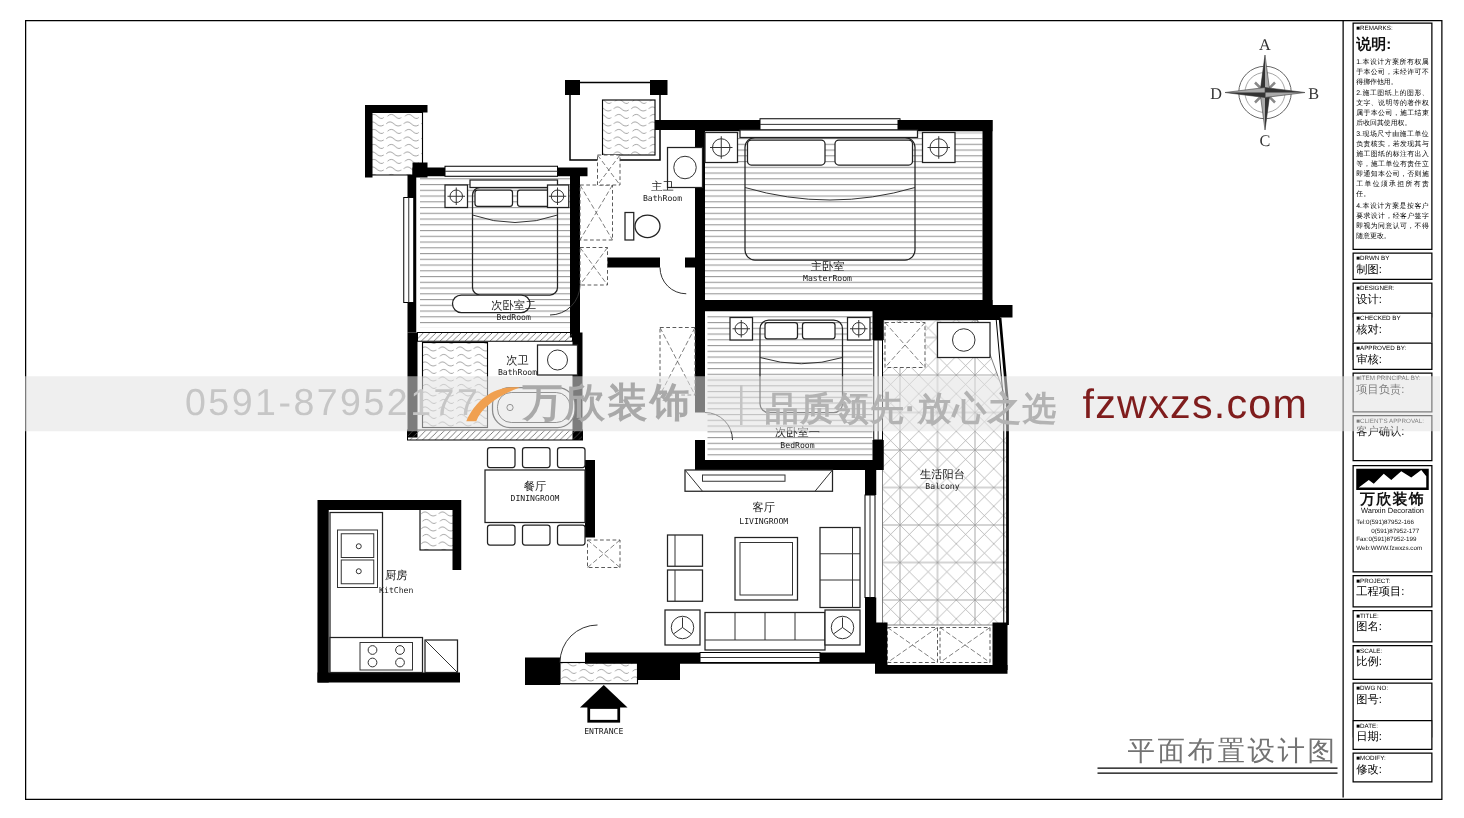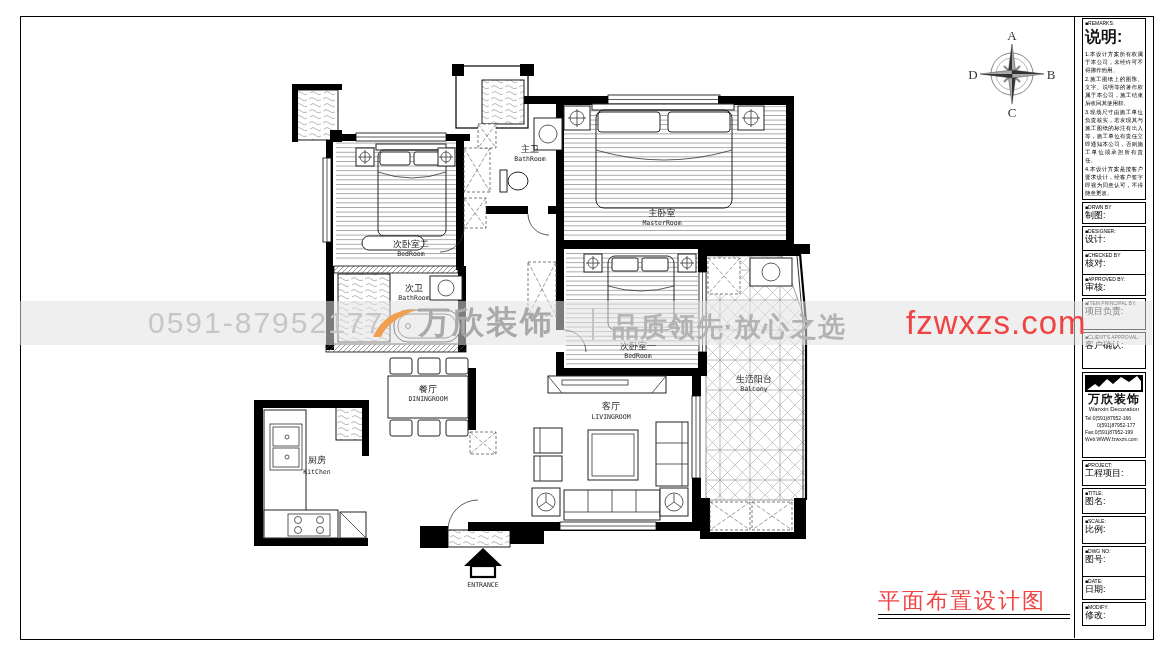--- a/index.html
+++ b/index.html
@@ -7,40 +7,40 @@
        font-family:"Liberation Sans",sans-serif;color:#111;}
   .sheet-frame{position:absolute;left:20px;top:16px;width:1132px;height:622px;
        border:1.5px solid #000;z-index:0;}
   .right-sep{position:absolute;left:1074px;top:16px;width:1px;height:622px;background:#000;z-index:1;}
   svg.plan{position:absolute;left:0;top:0;z-index:1;}
   
   .tb-box{position:absolute;left:1082px;width:64px;border:1px solid #000;background:#fff;
           box-sizing:border-box;padding:1px 2px;overflow:hidden;z-index:2;}
   .tb-en{font-size:5px;line-height:6px;color:#000;letter-spacing:0;white-space:nowrap;}
   .tb-zh{font-size:9px;line-height:11px;color:#000;}
-  .tb-remarks-title{font-size:16px;font-weight:bold;margin:1px 0 2px 0;}
+  .tb-remarks-title{font-size:12px;font-weight:bold;margin:1px 0 2px 0;}
   .note{font-size:5.5px;line-height:8px;text-align:justify;color:#000;margin-bottom:1px;}
   .logo-banner{background:#000;height:17px;position:relative;margin:1px 0;}
   .logo-banner svg{display:block;}
   .logo-zh{font-size:12px;font-weight:bold;text-align:center;letter-spacing:1px;line-height:13px;}
   .logo-en{font-size:6px;text-align:center;line-height:7px;margin-bottom:2px;}
   .logo-contact{font-size:5px;line-height:7px;white-space:nowrap;}
   
   .wm-band{position:absolute;left:20px;top:301px;width:1132px;height:44px;
            background:rgba(225,225,225,0.55);z-index:5;}
   .wm{position:absolute;z-index:6;white-space:nowrap;}
   .wm-phone{left:148px;top:306px;font-size:30px;letter-spacing:2px;color:#c6c6c6;font-weight:500;}
   .wm-logo{left:372px;top:304px;display:flex;align-items:center;}
   .wm-brand{font-size:32px;font-weight:bold;color:#a9a9a9;letter-spacing:2px;line-height:36px;}
   .wm-div{left:592px;top:308px;width:2px;height:32px;background:#c4c4c4;}
   .wm-slogan{left:612px;top:309px;font-size:27px;font-weight:bold;color:#b3b3b3;letter-spacing:1px;}
-  .wm-site{left:866px;top:304px;font-size:33px;color:#ef4444;letter-spacing:1px;margin-left:40px;}
+  .wm-site{left:866px;top:304px;font-size:33px;color:#7f1d1d;letter-spacing:1px;}
   
-  .sheet-title{position:absolute;left:878px;top:586px;width:192px;text-align:left;
-      font-family:"Liberation Serif",serif;font-size:22px;letter-spacing:2px;color:#ef4444;z-index:2;}
+  .sheet-title{position:absolute;left:878px;top:586px;width:192px;text-align:right;
+      font-family:"Liberation Serif",serif;font-size:22px;letter-spacing:2px;color:#737373;z-index:2;}
   .sheet-title-u1{position:absolute;left:878px;top:614px;width:192px;height:0;
       border-top:1.5px solid #000;z-index:2;}
   .sheet-title-u2{position:absolute;left:878px;top:618px;width:192px;height:0;
       border-top:1px solid #000;z-index:2;}
   
   .wall{fill:#000;}
   .hwall{fill:url(#pHatch);stroke:#000;stroke-width:0.8;}
   .furn{fill:#fff;stroke:#222;stroke-width:1;}
   .thin{stroke:#333;fill:none;stroke-width:0.8;}
   .win{fill:#fff;stroke:#000;stroke-width:0.8;}

